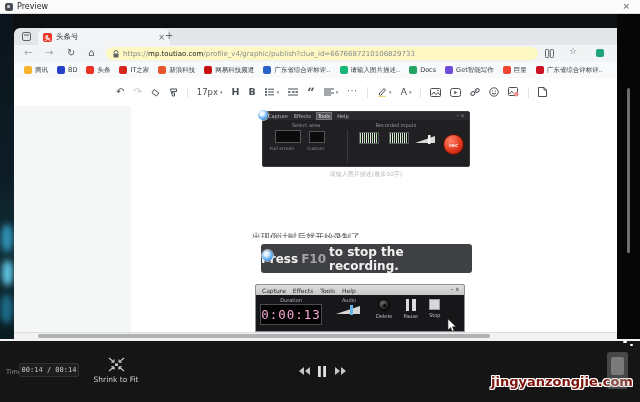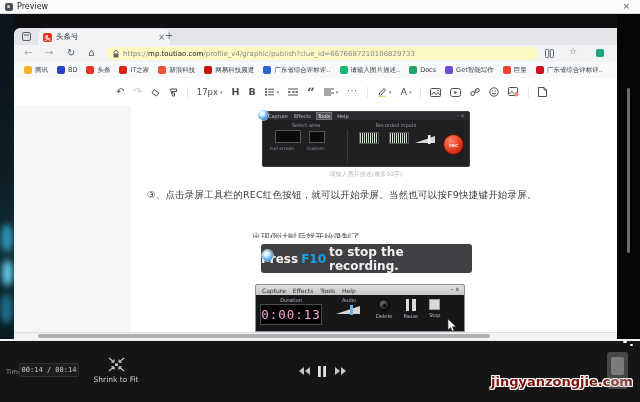--- a/index.html
+++ b/index.html
@@ -78,21 +78,21 @@
 .handle{position:absolute;width:10px;height:10px;border-radius:50%;
  background:radial-gradient(circle at 40% 35%,#e8f4ff 0 2px,#66b0f2 55%,#2f80d2);box-shadow:0 0 0 1px rgba(255,255,255,.6)}
 
 .caption{left:262px;top:170px;width:208px;text-align:center;font-size:6px;color:#b9b9b9}
 .step{left:147px;top:189px;width:440px;font-size:9.5px;color:#38393c;letter-spacing:.2px}
 .partial{left:252px;top:231px;width:200px;height:7px;overflow:hidden;font-size:9px;color:#4a4a4d}
 
 
 .banner{left:261px;top:244px;width:211px;height:29px;background:#3f4043;border-radius:3px;
  display:flex;align-items:center;justify-content:center;color:#f2f2f2;font-weight:bold;font-size:12px}
-.banner .k{color:#0ea5e9;margin:0 3px}
+.banner .k{color:#a3a3a3;margin:0 3px}
 .rec2{left:255px;top:284px;width:210px;height:48px;background:#17171a;border:1px solid #8f8f94;border-radius:2px 2px 0 0;overflow:hidden}
 .r2menu{height:10px;background:linear-gradient(#e0e0e0,#c6c6c8);display:flex;gap:7px;align-items:center;
  padding-left:6px;font-size:6px;color:#28282c;position:relative}
 .r2menu .winctl{color:#333;font-size:6px}
 .r2body{position:relative;height:38px;display:flex;padding:1px 2px}
 .col{display:flex;flex-direction:column;align-items:center}
 .slab{font-size:5px;color:#b7b7bc;margin:1px 0}
 .lcd{width:62px;height:21px;background:#030303;border:1px solid #4b4b50;display:flex;align-items:center;justify-content:center;
  font-family:"DejaVu Sans Mono","Liberation Mono",monospace;font-size:12.5px;color:#f9a8d4;letter-spacing:1px}
 .btncol{display:flex;flex-direction:column;align-items:center;justify-content:flex-start}
@@ -363,21 +363,20 @@
       <svg class="s" style="left:152px;top:15px" width="22" height="9" viewBox="0 0 22 9">
           <path d="M0 8 L20 8 L20 1 Z" fill="#d9d9d9"></path>
           <rect x="13" y="0" width="2.5" height="9" fill="#f2f2f2"></rect>
         </svg>
       <div class="recbtn">rec</div>
     </div>
     <span class="handle" style="left:-5px;top:-2px"></span>
   </div>
 
   <div class="s caption nw">请输入图片描述(最多50字)</div>
-  <div class="s step nw">③、点击录屏工具栏的REC红色按钮，就可以开始录屏。当然也可以按F9快捷键开始录屏。</div>
   <div class="s partial nw">出现倒计时后就开始录制了</div>
 
   <div class="s banner">
     <span>Press</span>
     <span class="k">F10</span>
     <span>to stop the recording.</span>
   </div>
   <span class="s handle" style="left:262px;top:250px;width:11px;height:11px"></span>
 
   <div class="s rec2">

